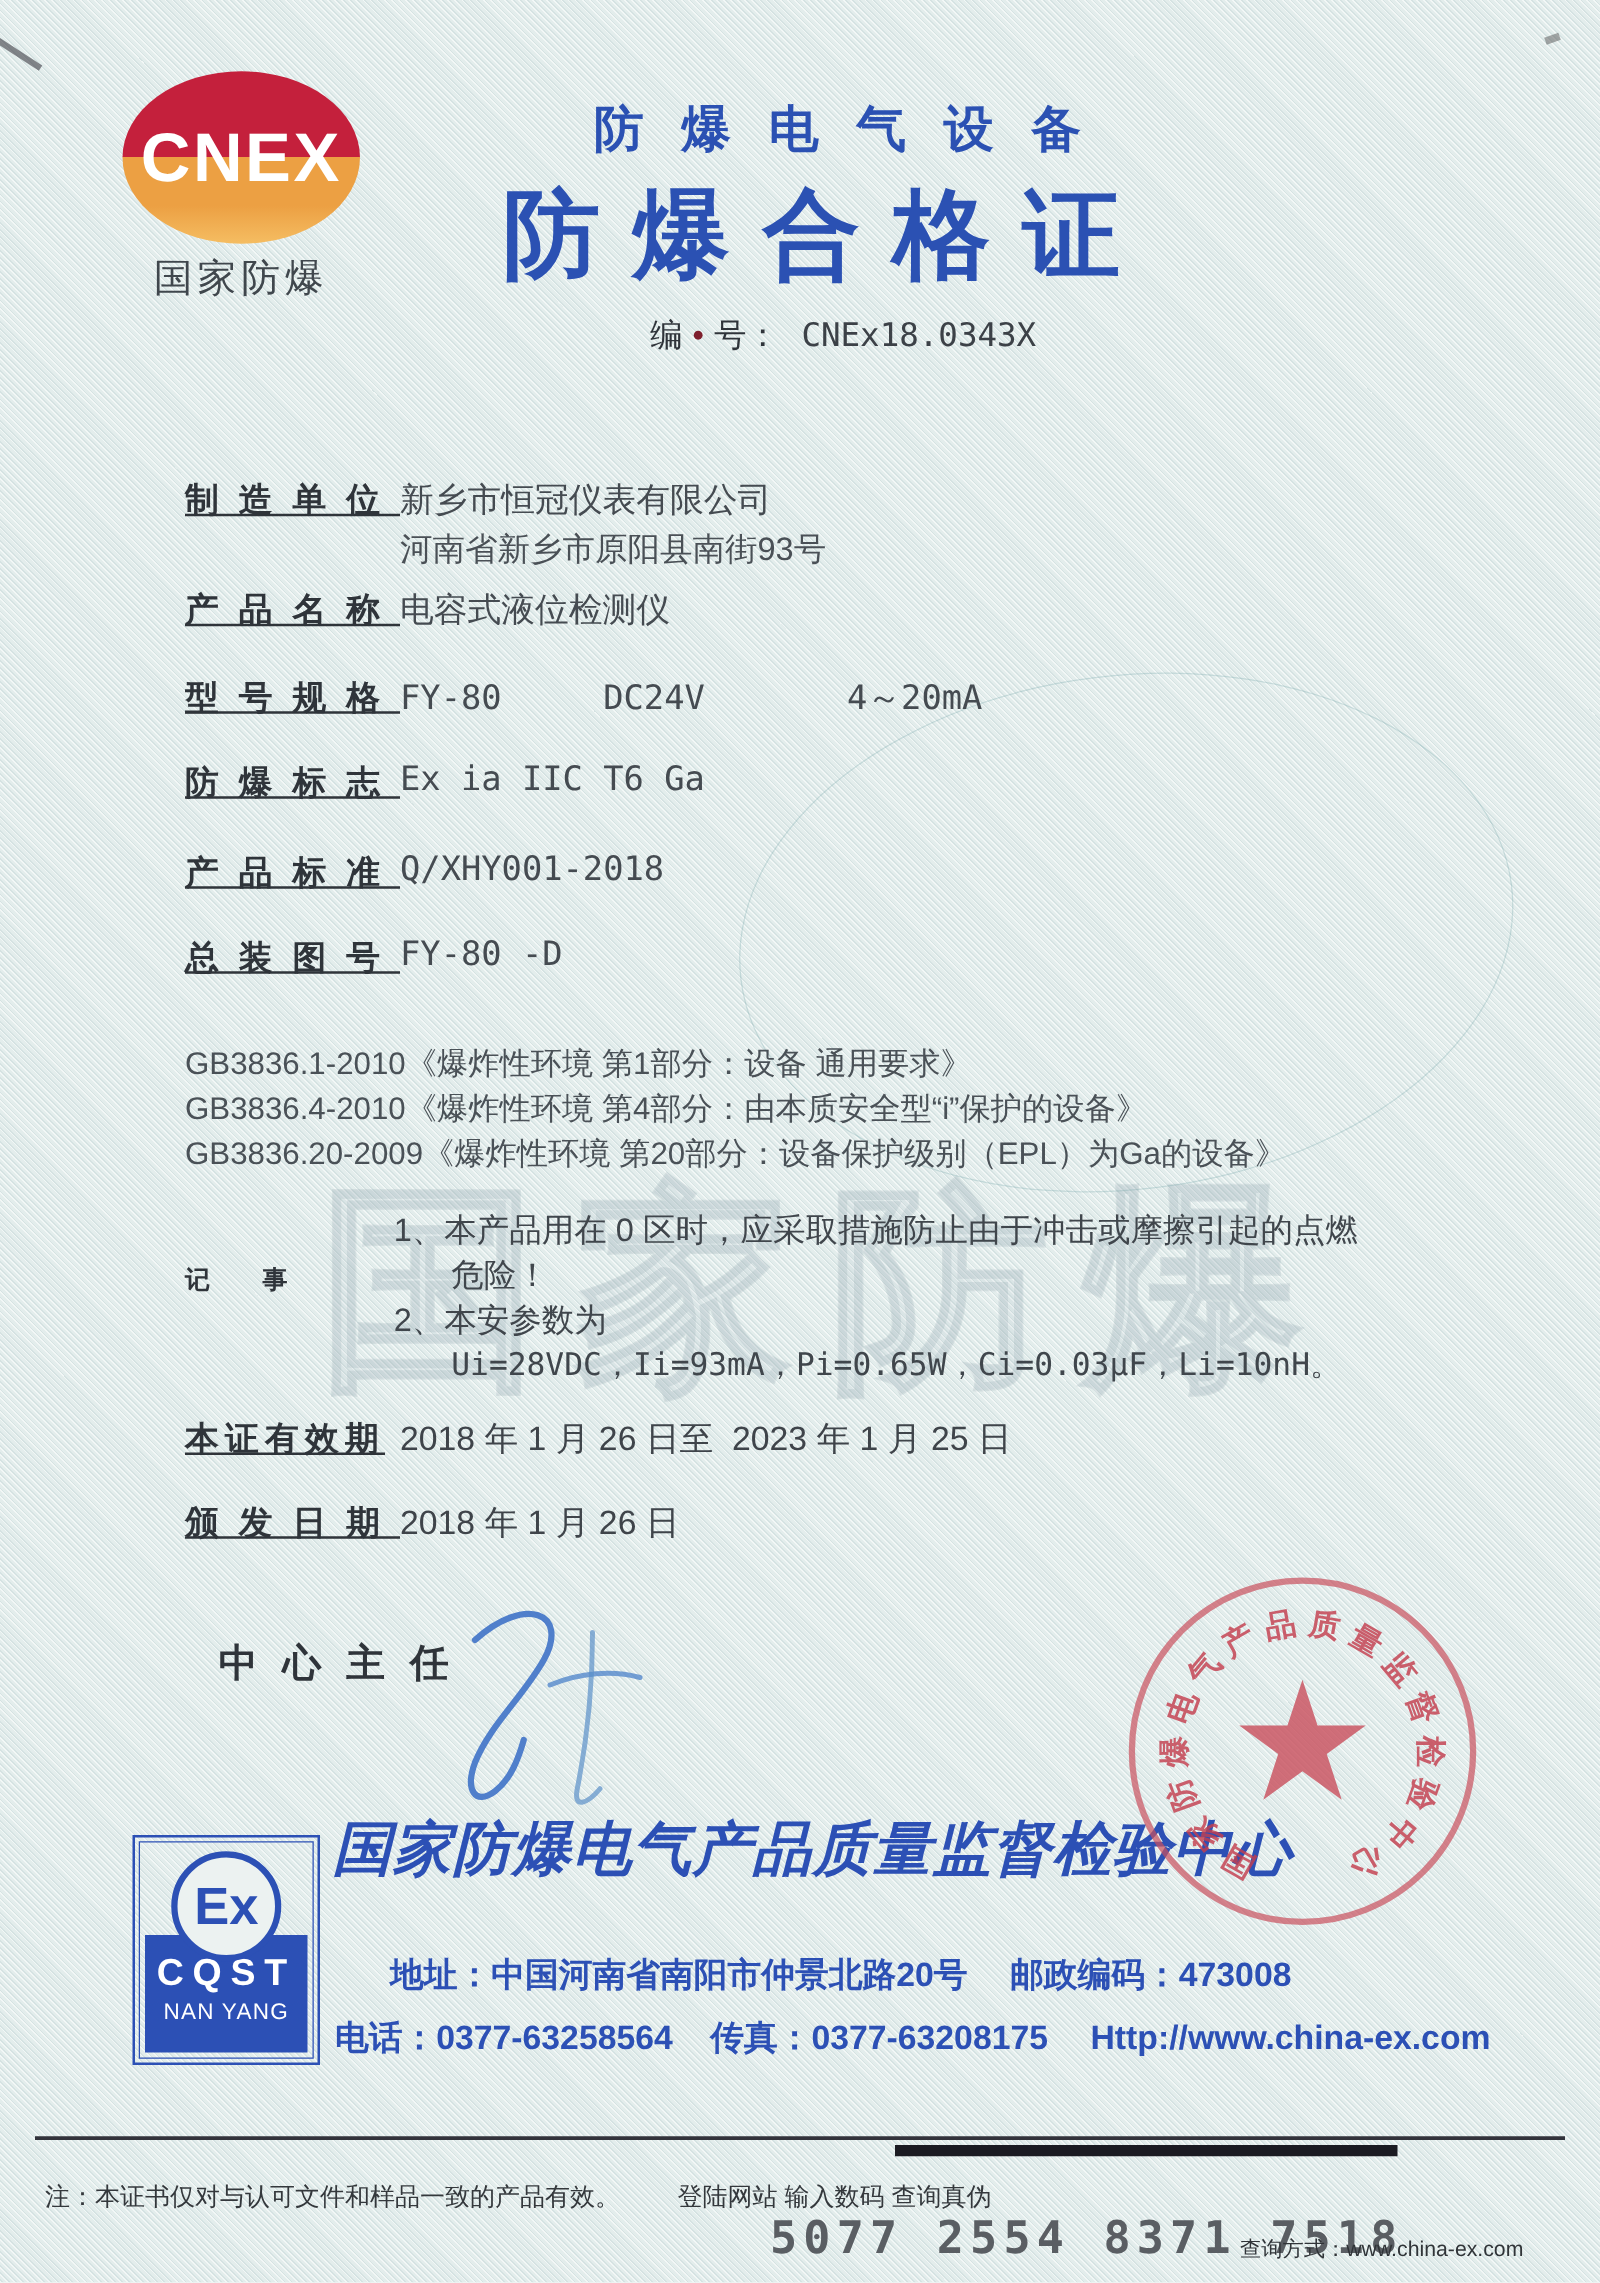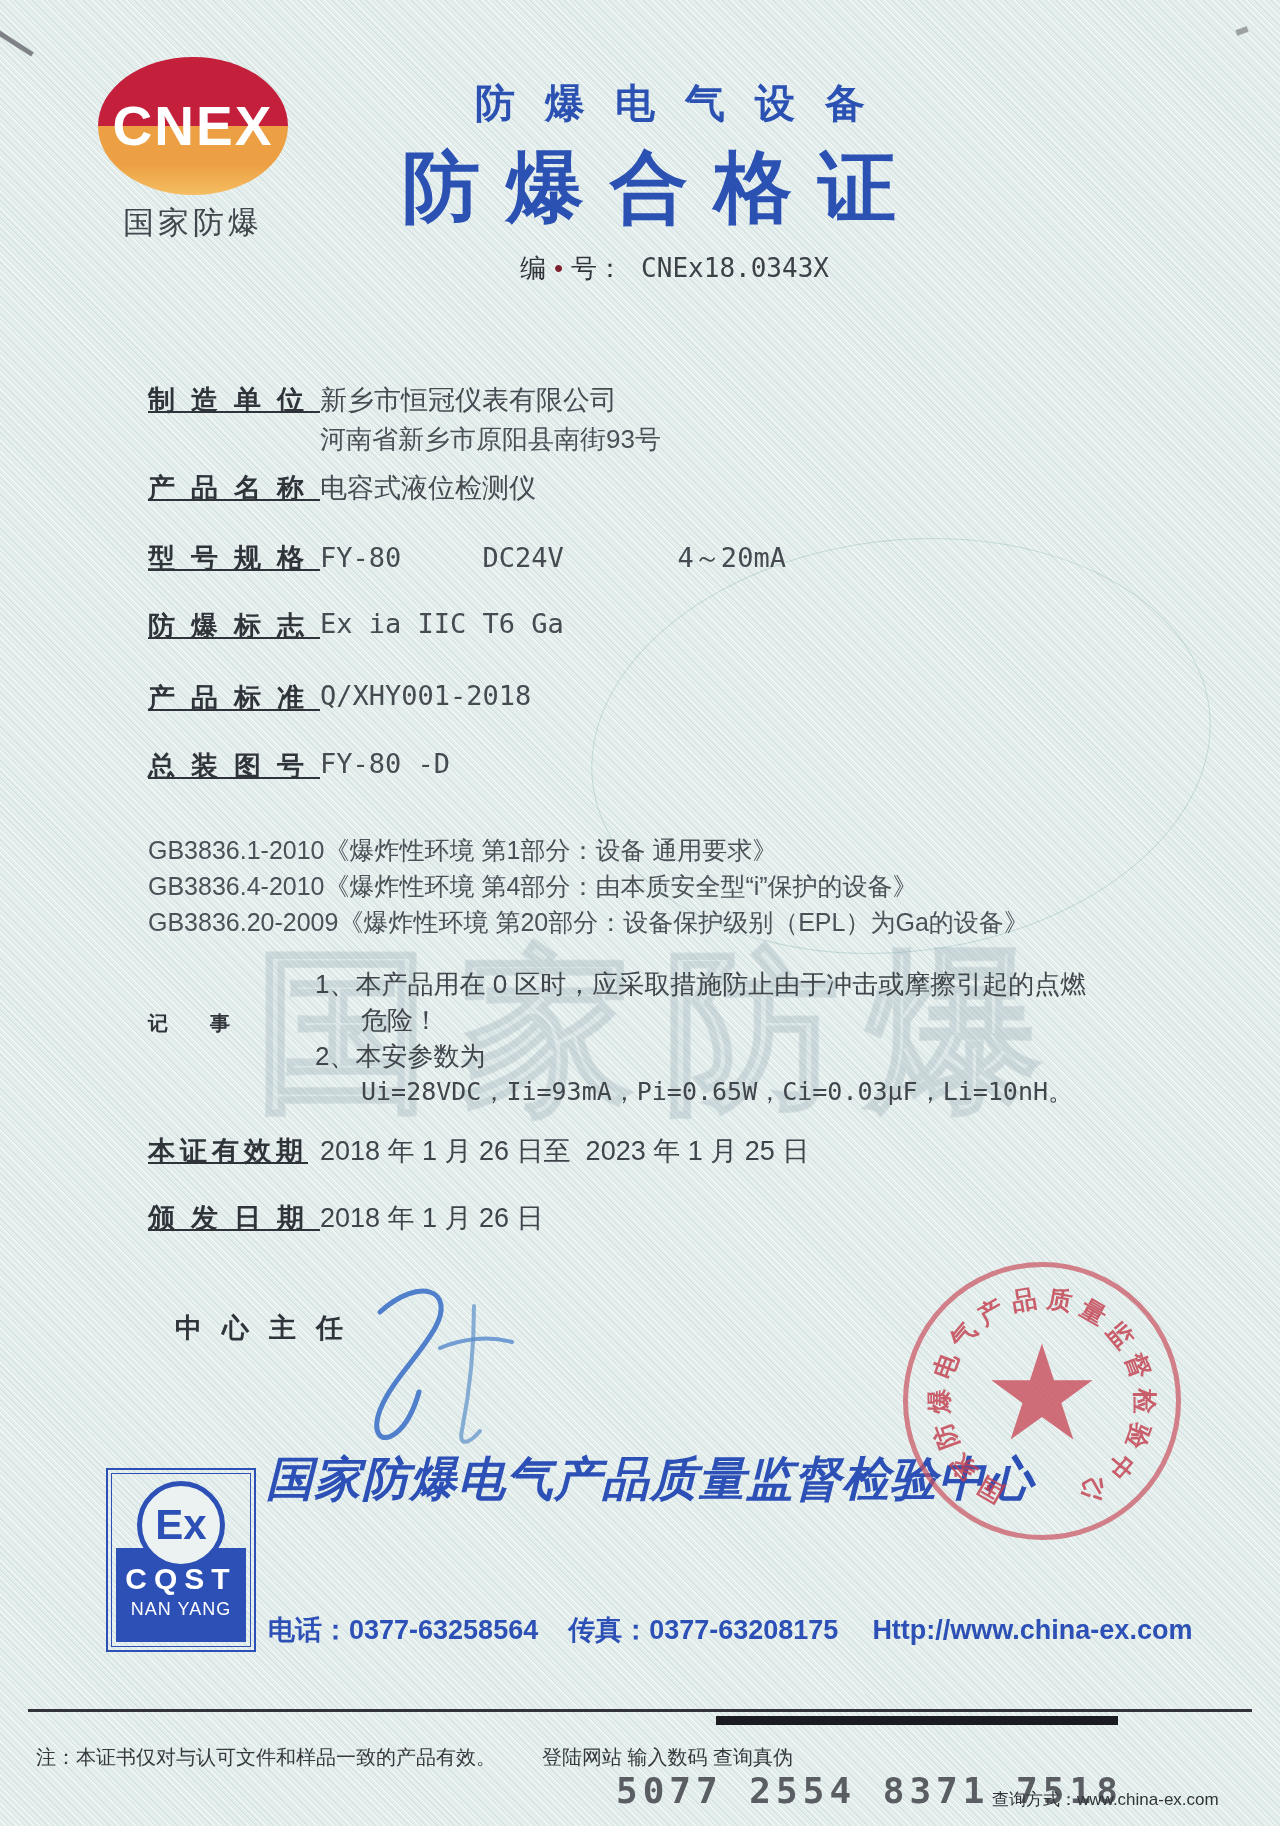--- a/index.html
+++ b/index.html
@@ -47,21 +47,21 @@
   .stdintro{left:148px;top:796px;font-size:27px;font-weight:bold;color:#2f343a;}
   .stditem{left:148px;font-size:25px;color:#4a5157;}
 
   .notes-label{left:148px;top:966px;font-size:20px;font-weight:bold;letter-spacing:42px;color:#2f343a;margin-top:44px;}
   .notes{left:315px;top:966px;width:800px;font-size:26px;color:#40464c;line-height:36px;}
   .notes .ind{padding-left:46px;}
   .notes .mono{font-family:"DejaVu Sans Mono",monospace;font-size:25px;}
 
   .dates-val{color:#3f444a;}
 
-  .director{left:175px;top:1310px;font-size:27px;font-weight:bold;letter-spacing:20px;color:#2f343a;}
+  .director{left:175px;top:1310px;font-size:31px;font-weight:bold;letter-spacing:20px;color:#2f343a;}
   .signature{left:322px;top:1282px;z-index:4;}
 
   
   .stamp{left:903px;top:1262px;width:268px;height:268px;border-radius:50%;
     border:5px solid rgba(201,80,94,0.70);z-index:5;}
   .stamp-star{position:absolute;left:50%;top:50%;transform:translate(-50%,-55%);
     font-size:132px;color:rgba(201,80,94,0.82);}
   .stamp-ch{position:absolute;left:50%;top:50%;width:30px;height:30px;margin-left:-15px;margin-top:-15px;
     display:flex;align-items:center;justify-content:center;font-size:25px;font-weight:bold;
     color:rgba(195,62,78,0.82);transform-origin:center;}
@@ -192,20 +192,23 @@
     <div class="exbox-inner">
       <div class="excircle">Ex</div>
       <div class="exblue">
         <div class="cqst">CQST</div>
         <div class="nanyang">NAN YANG</div>
       </div>
     </div>
   </div>
 
   <div class="abs orgname">国家防爆电气产品质量监督检验中心</div>
+  <div class="abs orgline addr">
+    <span>地址：</span><span>中国河南省南阳市仲景北路20号</span><span class="gap34">邮政编码：</span><span>473008</span>
+  </div>
   <div class="abs orgline phone">
     <span>电话：</span><span>0377-63258564</span><span class="gap30">传真：</span><span>0377-63208175</span><span class="gap34">Http://www.china-ex.com</span>
   </div>
 
   <div class="abs sep"></div>
   <div class="abs sep2"></div>
 
   <div class="abs footnote">
     <span>注：本证书仅对与认可文件和样品一致的产品有效。</span><span class="verify">登陆网站 输入数码 查询真伪</span>
   </div>

